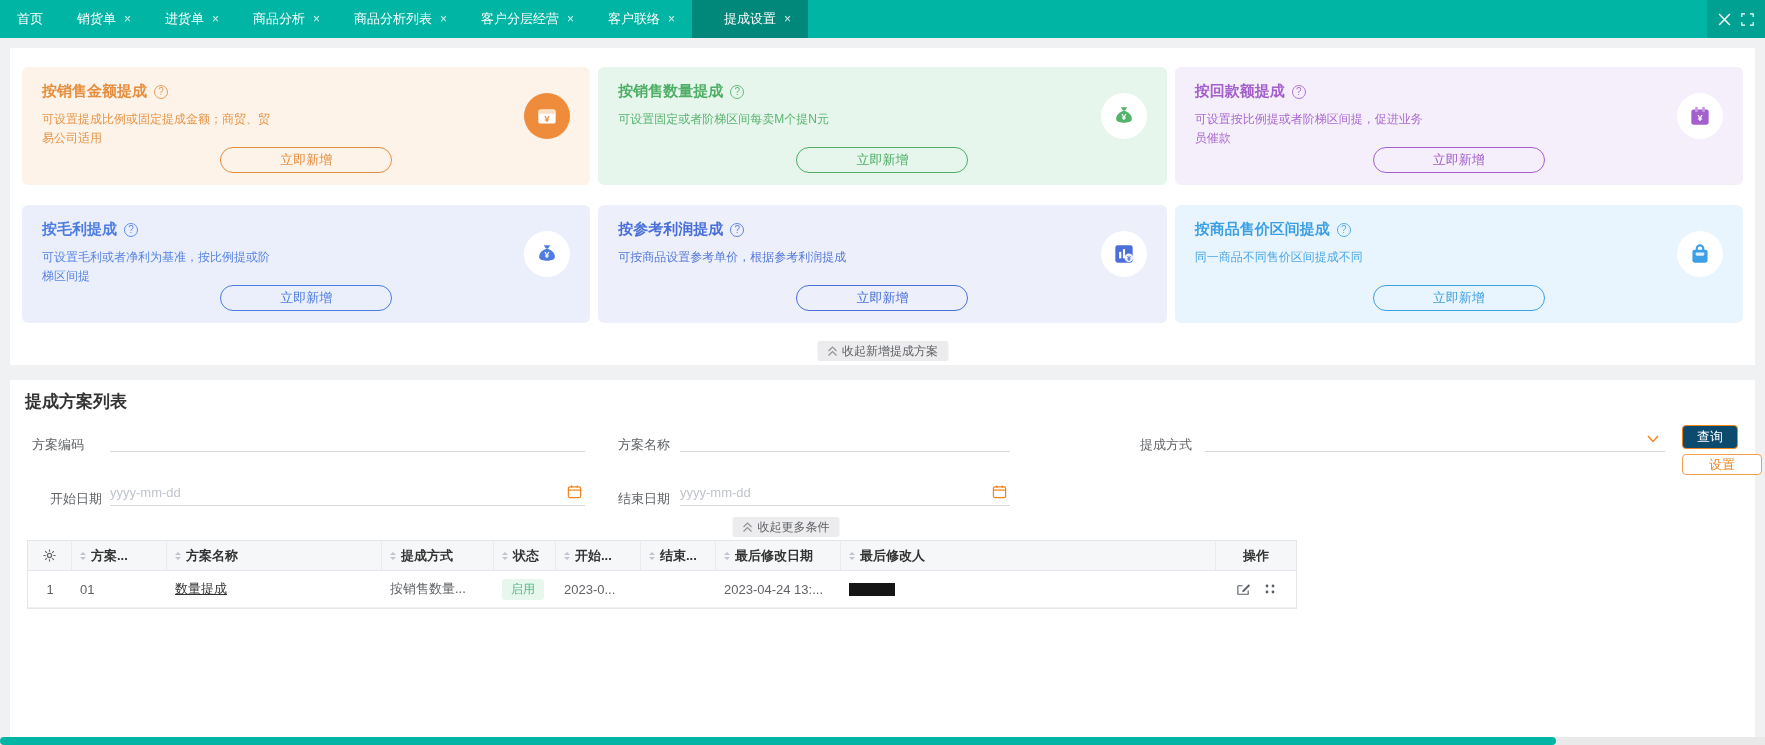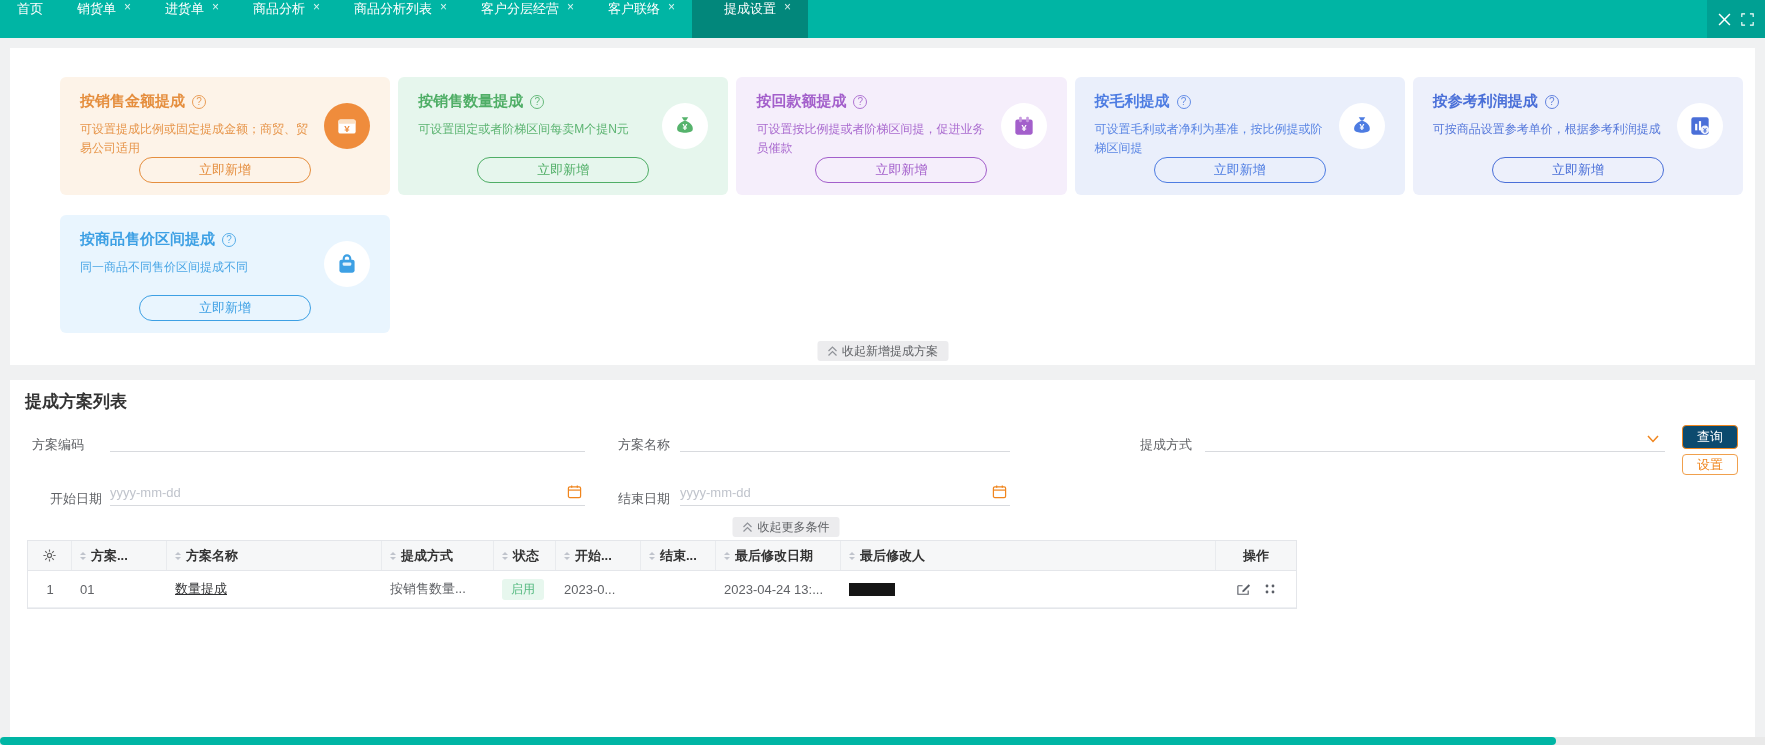--- a/index.html
+++ b/index.html
@@ -1,33 +1,33 @@
 <!DOCTYPE html>
 <html><head>
 <meta charset="utf-8">
 <style>
   * { margin:0; padding:0; box-sizing:border-box; }
   html,body { width:1765px; height:745px; overflow:hidden; }
   body { background:#f0f1f2; font-family:"Liberation Sans","DejaVu Sans",sans-serif; position:relative; }
 
   
   .topbar { position:absolute; top:0; left:0; width:1765px; height:38px; background:#00b5a4; display:flex; align-items:stretch; }
-  .tab { display:flex; padding:0 17px; color:#fff; font-size:13px; cursor:pointer; white-space:nowrap; }
+  .tab { display:flex; align-items:center; padding:0 17px; color:#fff; font-size:13px; cursor:pointer; white-space:nowrap; }
   .tab.active { background:#02877b;padding-left:32px; }
   .tab .close-x { margin-left:8px; font-size:12px; opacity:.85; }
   .tab-actions { position:absolute; right:0; top:0; height:38px; width:58px; background:#00a093; display:flex; align-items:center; justify-content:space-evenly; }
   .tab-actions svg { display:block; cursor:pointer; }
 
   
   .panel { position:absolute; left:10px; width:1745px; background:#fff; }
   .panel-cards { top:48px; height:317px; }
   .panel-main  { top:380px; height:357px; }
 
   
-  .cards-grid { padding:29px 12px 0 12px; display:grid; grid-template-columns:repeat(5,1fr); gap:20px 8px;margin-left:38px; }
+  .cards-grid { padding:19px 12px 0 12px; display:grid; grid-template-columns:repeat(3,1fr); gap:20px 8px; }
   .card { height:118px; border-radius:6px; padding:15px 20px; position:relative; }
   .card-title-row { display:flex; align-items:center; gap:7px; font-size:15px; font-weight:bold; }
   .help-badge { width:14px; height:14px; border:1px solid currentColor; border-radius:50%; font-size:10px; font-weight:normal; display:inline-flex; align-items:center; justify-content:center; opacity:.85; cursor:pointer; }
   .card-desc { margin-top:9px; font-size:12px; line-height:1.55; max-width:235px; opacity:.92; }
   .card-btn { position:absolute; left:50%; transform:translateX(-50%); bottom:12px; width:172px; height:26px; border-radius:13px; border:1px solid currentColor; background:transparent; color:inherit; font-size:13px; cursor:pointer; font-family:inherit; }
   .card-icon { position:absolute; right:20px; top:26px; width:46px; height:46px; border-radius:50%; display:flex; align-items:center; justify-content:center; background:#fff; }
 
   .theme-orange { background:#fdf3e8; color:#e58e3e; }
   .theme-orange .card-icon { background:#ef8c3c; }
   .theme-green  { background:#e6f6ed; color:#4fae66; }
@@ -43,21 +43,21 @@
 
   
   .section-title { position:absolute; left:15px; top:10px; font-size:17px; color:#333; font-weight:700; }
   .f-label { position:absolute; font-size:13px; color:#606266; }
   .f-input { position:absolute; height:26px; border:none; border-bottom:1px solid #d8dade; background:transparent; font-size:13px; color:#333; outline:none; font-family:inherit; }
   .f-input::placeholder { color:#c0c4cc; }
   .f-select { position:absolute; height:26px; border-bottom:1px solid #d8dade; cursor:pointer; }
   .f-select svg { position:absolute; right:6px; top:9px; }
   .cal-icon { position:absolute; top:5px; width:15px; height:15px; cursor:pointer; }
   .btn-search { position:absolute; left:1672px; top:45px; width:56px; height:24px; background:#0c4a6e; border:1px solid #f0851d; color:#fff; border-radius:4px; font-size:13px; cursor:pointer; font-family:inherit; }
-  .btn-settings { position:absolute; left:1672px; top:74px; width:56px; height:21px; background:#fff; border:1px solid #f0a04d; color:#f0851d; border-radius:4px; font-size:13px; cursor:pointer; font-family:inherit; }
+  .btn-settings { position:absolute; left:1672px; top:74px; width:80px; height:21px; background:#fff; border:1px solid #f0a04d; color:#f0851d; border-radius:4px; font-size:13px; cursor:pointer; font-family:inherit; }
 
   
   .table { position:absolute; left:17px; top:160px; width:1270px; border:1px solid #e4e6ea; }
   .thead { display:flex; height:30px; background:#f6f7f8; border-bottom:1px solid #e4e6ea; }
   .th { display:flex; align-items:center; padding:0 8px; border-right:1px solid #e9ebee; font-size:13px; font-weight:bold; color:#333; cursor:pointer; white-space:nowrap; overflow:hidden; }
   .th:last-child { border-right:none; }
   .trow { display:flex; height:37px; background:#fff; border-bottom:1px solid #eef0f3; }
   .td { display:flex; align-items:center; padding:0 8px; font-size:13px; color:#606266; white-space:nowrap; overflow:hidden; }
   .col-0{width:44px; justify-content:center;} .col-1{width:95px;} .col-2{width:215px;}
   .col-3{width:112px;} .col-4{width:62px;} .col-5{width:85px;} .col-6{width:75px;}

